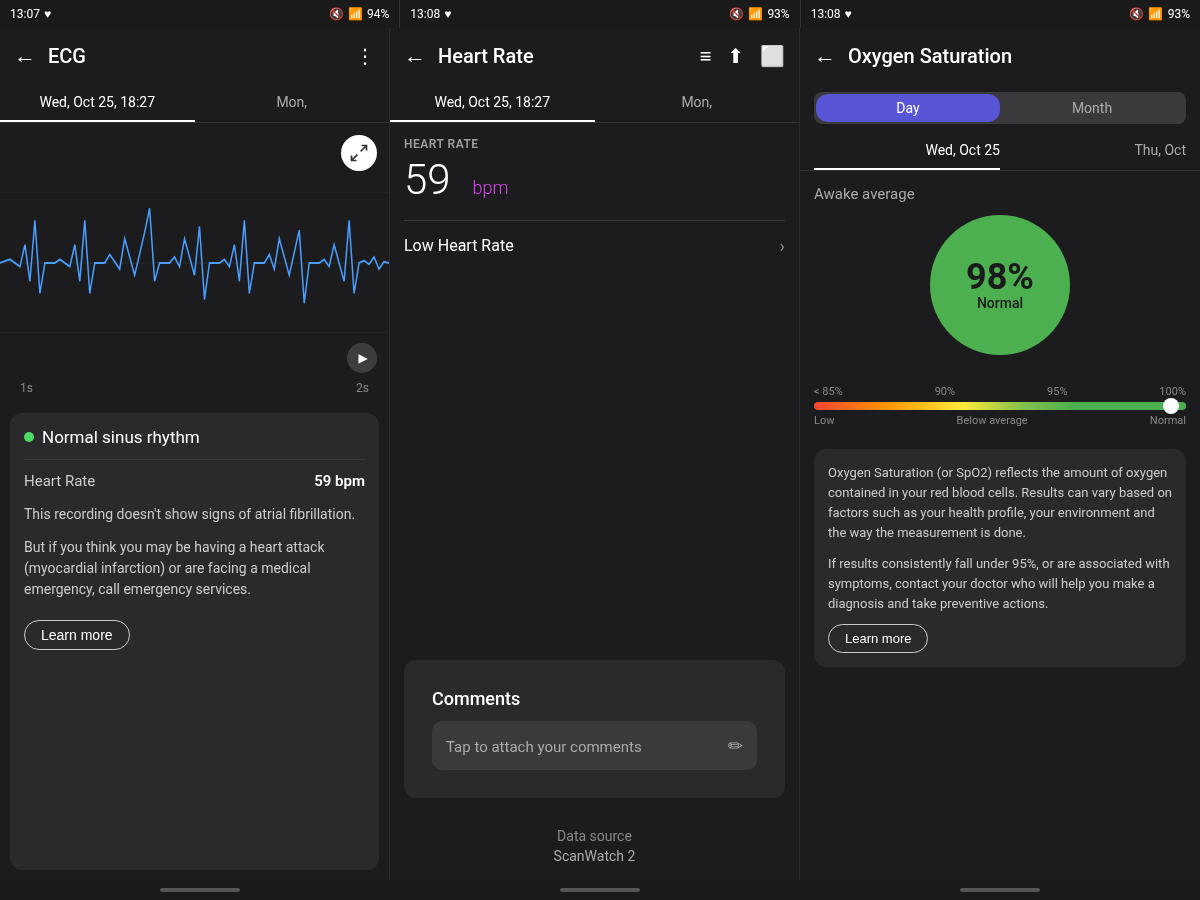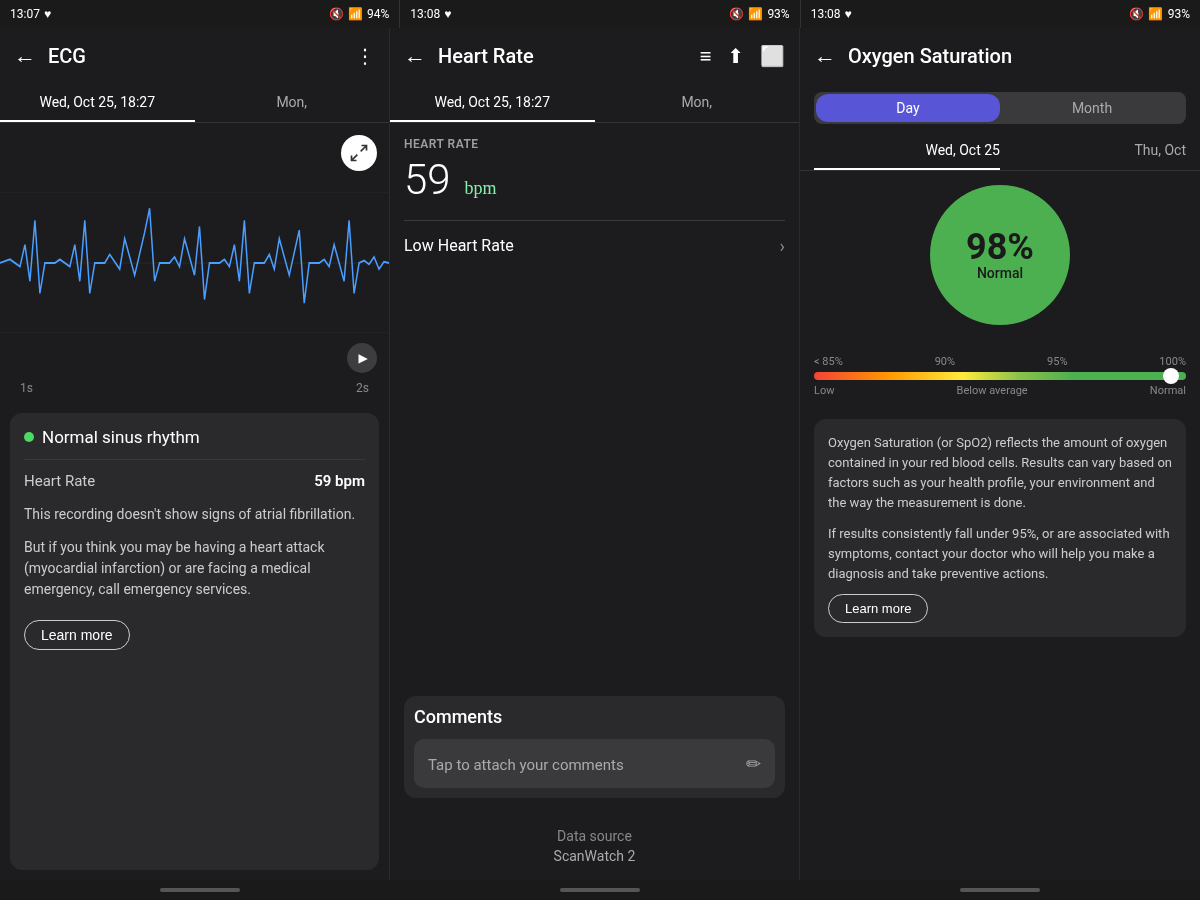--- a/index.html
+++ b/index.html
@@ -242,26 +242,25 @@
       font-weight: 600;
       letter-spacing: 0.5px;
       margin-bottom: 4px;
     }
     .heart-rate-value {
       color: #fff;
       font-size: 42px;
       font-weight: 300;
       display: flex;
       align-items: baseline;
-      gap: 14px;
+      gap: 22px;
     }
     .heart-rate-unit {
       font-size: 18px;
-      color: #86efac;
-      font-family: Liberation Serif, serif;
+      color: #d946ef;
     }
     .low-hr-row {
       display: flex;
       justify-content: space-between;
       align-items: center;
       padding: 14px 0;
       border-top: 1px solid #3a3a3c;
       margin-top: 16px;
       cursor: pointer;
     }
@@ -272,21 +271,21 @@
     .chevron-right {
       color: #888;
       font-size: 18px;
     }
 
     
     .comments-section {
       background: #2a2a2c;
       border-radius: 12px;
       margin: 0 14px 14px;
-      padding: 10px;
+      padding: 28px;
     }
     .comments-title {
       color: #fff;
       font-size: 18px;
       font-weight: 500;
       margin-bottom: 12px;
     }
     .comments-input-area {
       background: #3a3a3c;
       border-radius: 10px;
@@ -663,20 +662,21 @@
       <div class="period-btn active">Day</div>
       <div class="period-btn">Month</div>
     </div>
 
     <div class="o2-date-tabs">
       <div class="o2-date-tab active">Wed, Oct 25</div>
       <div class="o2-date-tab">Thu, Oct</div>
     </div>
 
     <div class="awake-section">
+      <p class="awake-label">Awake average</p>
       <div class="o2-circle-container">
         <div class="o2-circle">
           <span class="o2-percentage">98%</span>
           <span class="o2-normal">Normal</span>
         </div>
       </div>
     </div>
 
     <div class="scale-bar-section">
       <div class="scale-labels">

